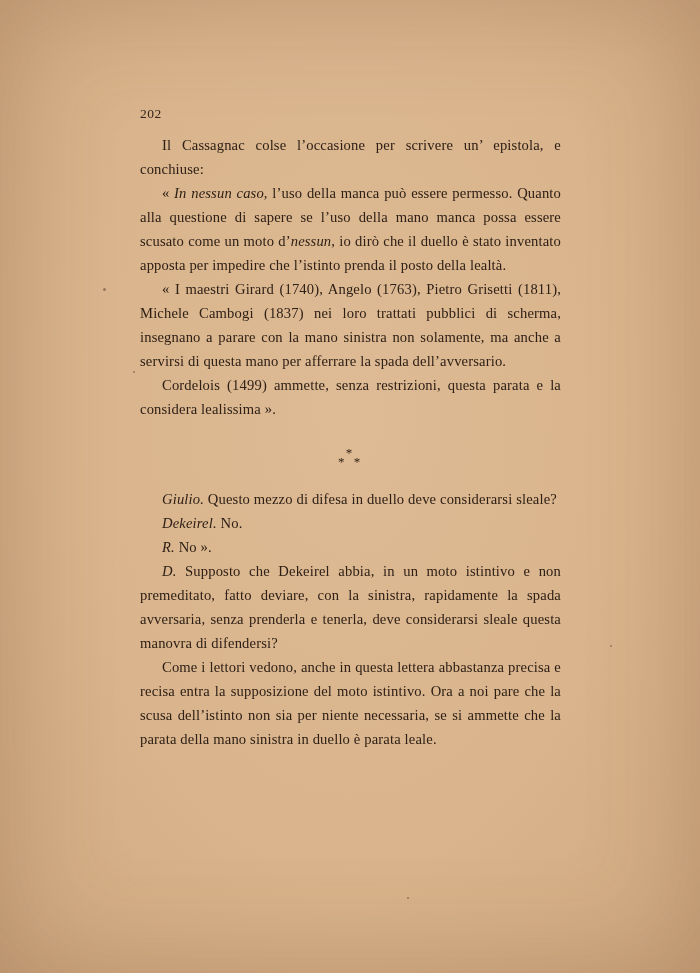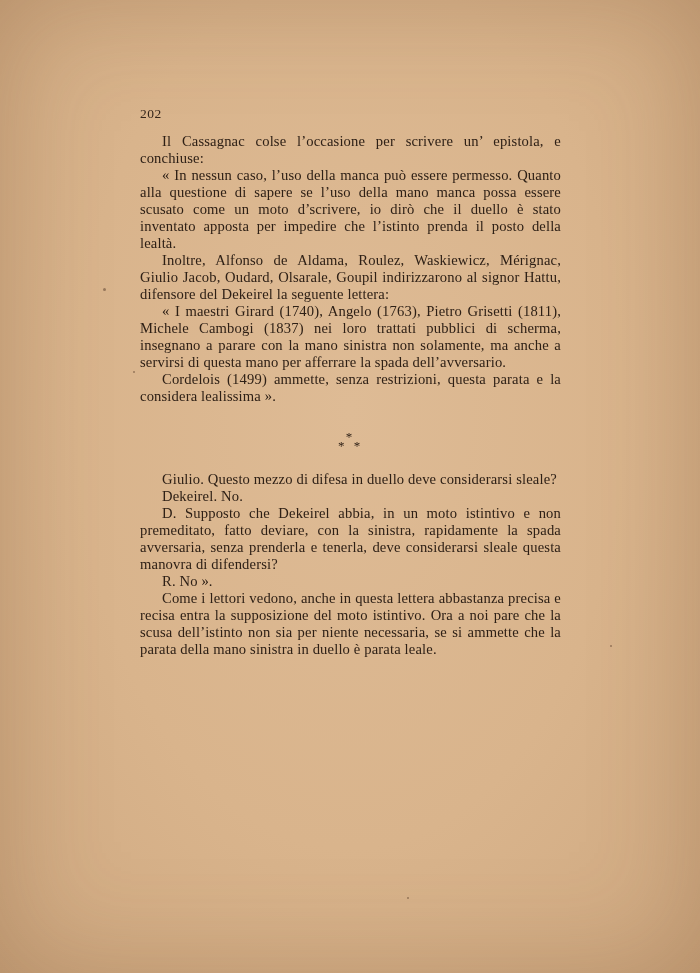--- a/index.html
+++ b/index.html
@@ -27,28 +27,28 @@
   }
   .text-col {
     position: absolute;
     left: 140px;
     top: 133px;
     width: 421px;
   }
   .para {
     margin: 0;
     font-size: 14.6px;
-    line-height: 17px;
+    line-height: 24px;
     text-align: justify;
     text-indent: 22px;
     letter-spacing: 0.15px;
     hyphens: auto;
     -webkit-hyphens: auto;
   }
-  .it { }
+  .it { font-style: italic; }
   .asterism {
     margin: 27px 0 21px 0;
     text-align: center;
     color: #2e2016;
   }
   .asterism .ast-row {
     line-height: 9px;
     font-size: 13px;
     letter-spacing: 3px;
   }
@@ -75,26 +75,23 @@
   <div class="speck s3"></div>
   <div class="speck s4"></div>
 
   <div class="text-col">
 
     <p class="para">
       <span>Il Cassagnac colse l’occasione per scrivere un’ epistola, e conchiuse:</span>
     </p>
 
     <p class="para">
-      <span>« </span><span class="it">In nessun caso,</span><span> l’uso della manca può essere permesso. Quanto alla questione di sapere se l’uso della mano manca possa essere scusato come un moto d’</span><span class="it">scrivere</span><span>, io dirò che il duello è stato inventato apposta per impedire che l’istinto prenda il posto della lealtà.</span>
+      <span>« </span><span class="it">In nessun caso,</span><span> l’uso della manca può essere permesso. Quanto alla questione di sapere se l’uso della mano manca possa essere scusato come un moto d’</span><span class="it">nessun</span><span>, io dirò che il duello è stato inventato apposta per impedire che l’istinto prenda il posto della lealtà.</span>
     </p>
 
-    <p class="para">
-      <span>Inoltre, Alfonso de Aldama, Roulez, Waskiewicz, Mérignac, Giulio Jacob, Oudard, Olsarale, Goupil indirizzarono al signor Hattu, difensore del Dekeirel la seguente lettera:</span>
-    </p>
 
     <p class="para">
       <span>« I maestri Girard (1740), Angelo (1763), Pietro Grisetti (1811), Michele Cambogi (1837) nei loro trattati pubblici di scherma, insegnano a parare con la mano sinistra non solamente, ma anche a servirsi di questa mano per afferrare la spada dell’avversario.</span>
     </p>
 
 
 
     <p class="para">
       <span>Cordelois (1499) ammette, senza restrizioni, questa parata e la considera lealissima ».</span>
     </p>
@@ -106,25 +103,25 @@
 
     <p class="para">
       <span class="it">Giulio.</span><span> Questo mezzo di difesa in duello deve considerarsi sleale?</span>
     </p>
 
     <p class="para">
       <span class="it">Dekeirel.</span><span> No.</span>
     </p>
 
     <p class="para">
-      <span class="it">D.</span><span> Supposto che Dekeirel abbia, in un moto istintivo e non premeditato, fatto deviare, con la sinistra, rapidamente la spada avversaria, senza prenderla e tenerla, deve considerarsi sleale questa manovra di difendersi?</span>
+      <span class="it">R.</span><span> No ».</span>
     </p>
 
     <p class="para">
-      <span class="it">R.</span><span> No ».</span>
+      <span class="it">D.</span><span> Supposto che Dekeirel abbia, in un moto istintivo e non premeditato, fatto deviare, con la sinistra, rapidamente la spada avversaria, senza prenderla e tenerla, deve considerarsi sleale questa manovra di difendersi?</span>
     </p>
 
     <p class="para">
       <span>Come i lettori vedono, anche in questa lettera abbastanza precisa e recisa entra la supposizione del moto istintivo. Ora a noi pare che la scusa dell’istinto non sia per niente necessaria, se si ammette che la parata della mano sinistra in duello è parata leale.</span>
     </p>
 
   </div>
 </div>
 
 </body></html>

